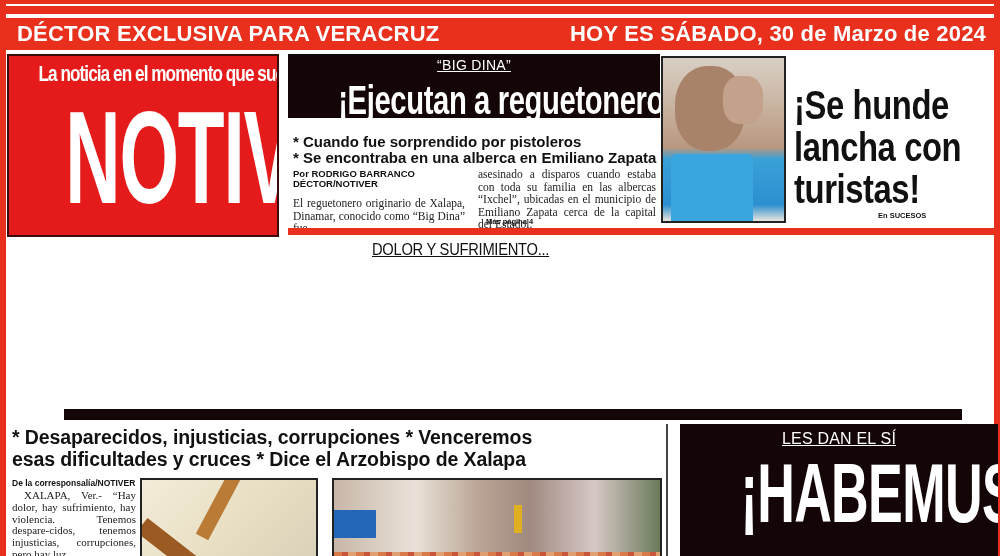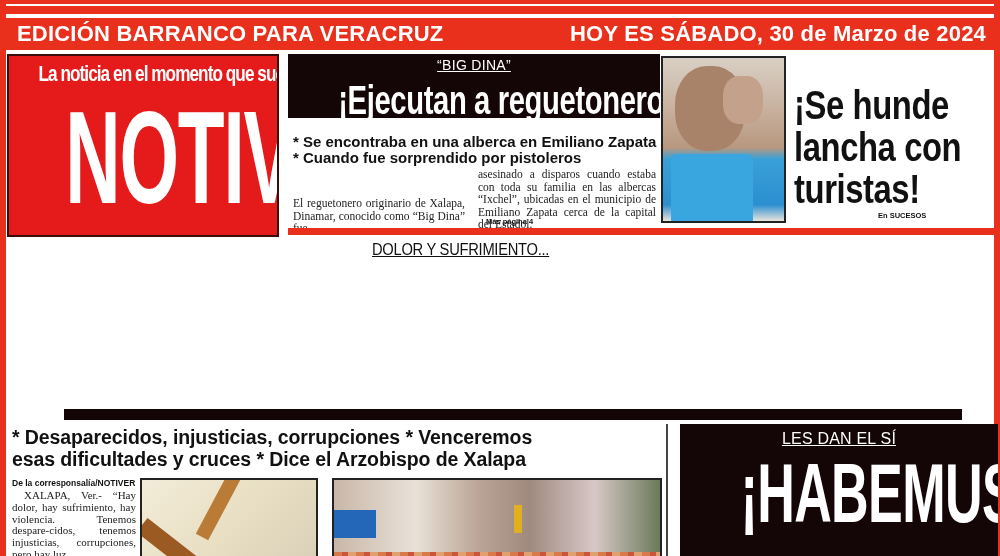--- a/index.html
+++ b/index.html
@@ -178,37 +178,41 @@
     transform:scaleX(0.62); transform-origin:center top; white-space:nowrap; letter-spacing:-1px;
   }
 </style>
 </head>
 <body>
 
 <div class="page">
   <div class="top-stripe"></div>
 
   <div class="banner">
-    <span class="left">EDICIÓN BARRANCO PARA VERACRUZ</span>
+    <span class="left">DÉCTOR EXCLUSIVA PARA VERACRUZ</span>
     <span class="right">HOY ES SÁBADO, 30 de Marzo de 2024</span>
   </div>
 
   <div class="logo">
     <div class="tagline">La noticia en el momento que sucede</div>
     <div class="name">NOTIVER</div>
   </div>
 
   <div class="story1">
     <div class="black">
       <div class="kicker">“BIG DINA”</div>
       <div class="headline">¡Ejecutan a reguetonero!</div>
     </div>
     <div class="bullets">
+      <div>* Cuando fue sorprendido por pistoleros</div>
       <div>* Se encontraba en una alberca en Emiliano Zapata</div>
-      <div>* Cuando fue sorprendido por pistoleros</div>
+    </div>
+    <div class="byline">
+      <div>Por RODRIGO BARRANCO</div>
+      <div>DÉCTOR/NOTIVER</div>
     </div>
     <div class="col col1">El reguetonero originario de Xalapa, Dinamar, conocido como “Big Dina” fue</div>
     <div class="col col2">asesinado a disparos cuando estaba con toda su familia en las albercas “Ixchel”, ubicadas en el municipio de Emiliano Zapata cerca de la capital del Estadol.</div>
     <div class="more">Más página 4</div>
   </div>
 
   <div class="photo1">
     <div class="face"></div>
     <div class="hand"></div>
     <div class="cup"></div>

